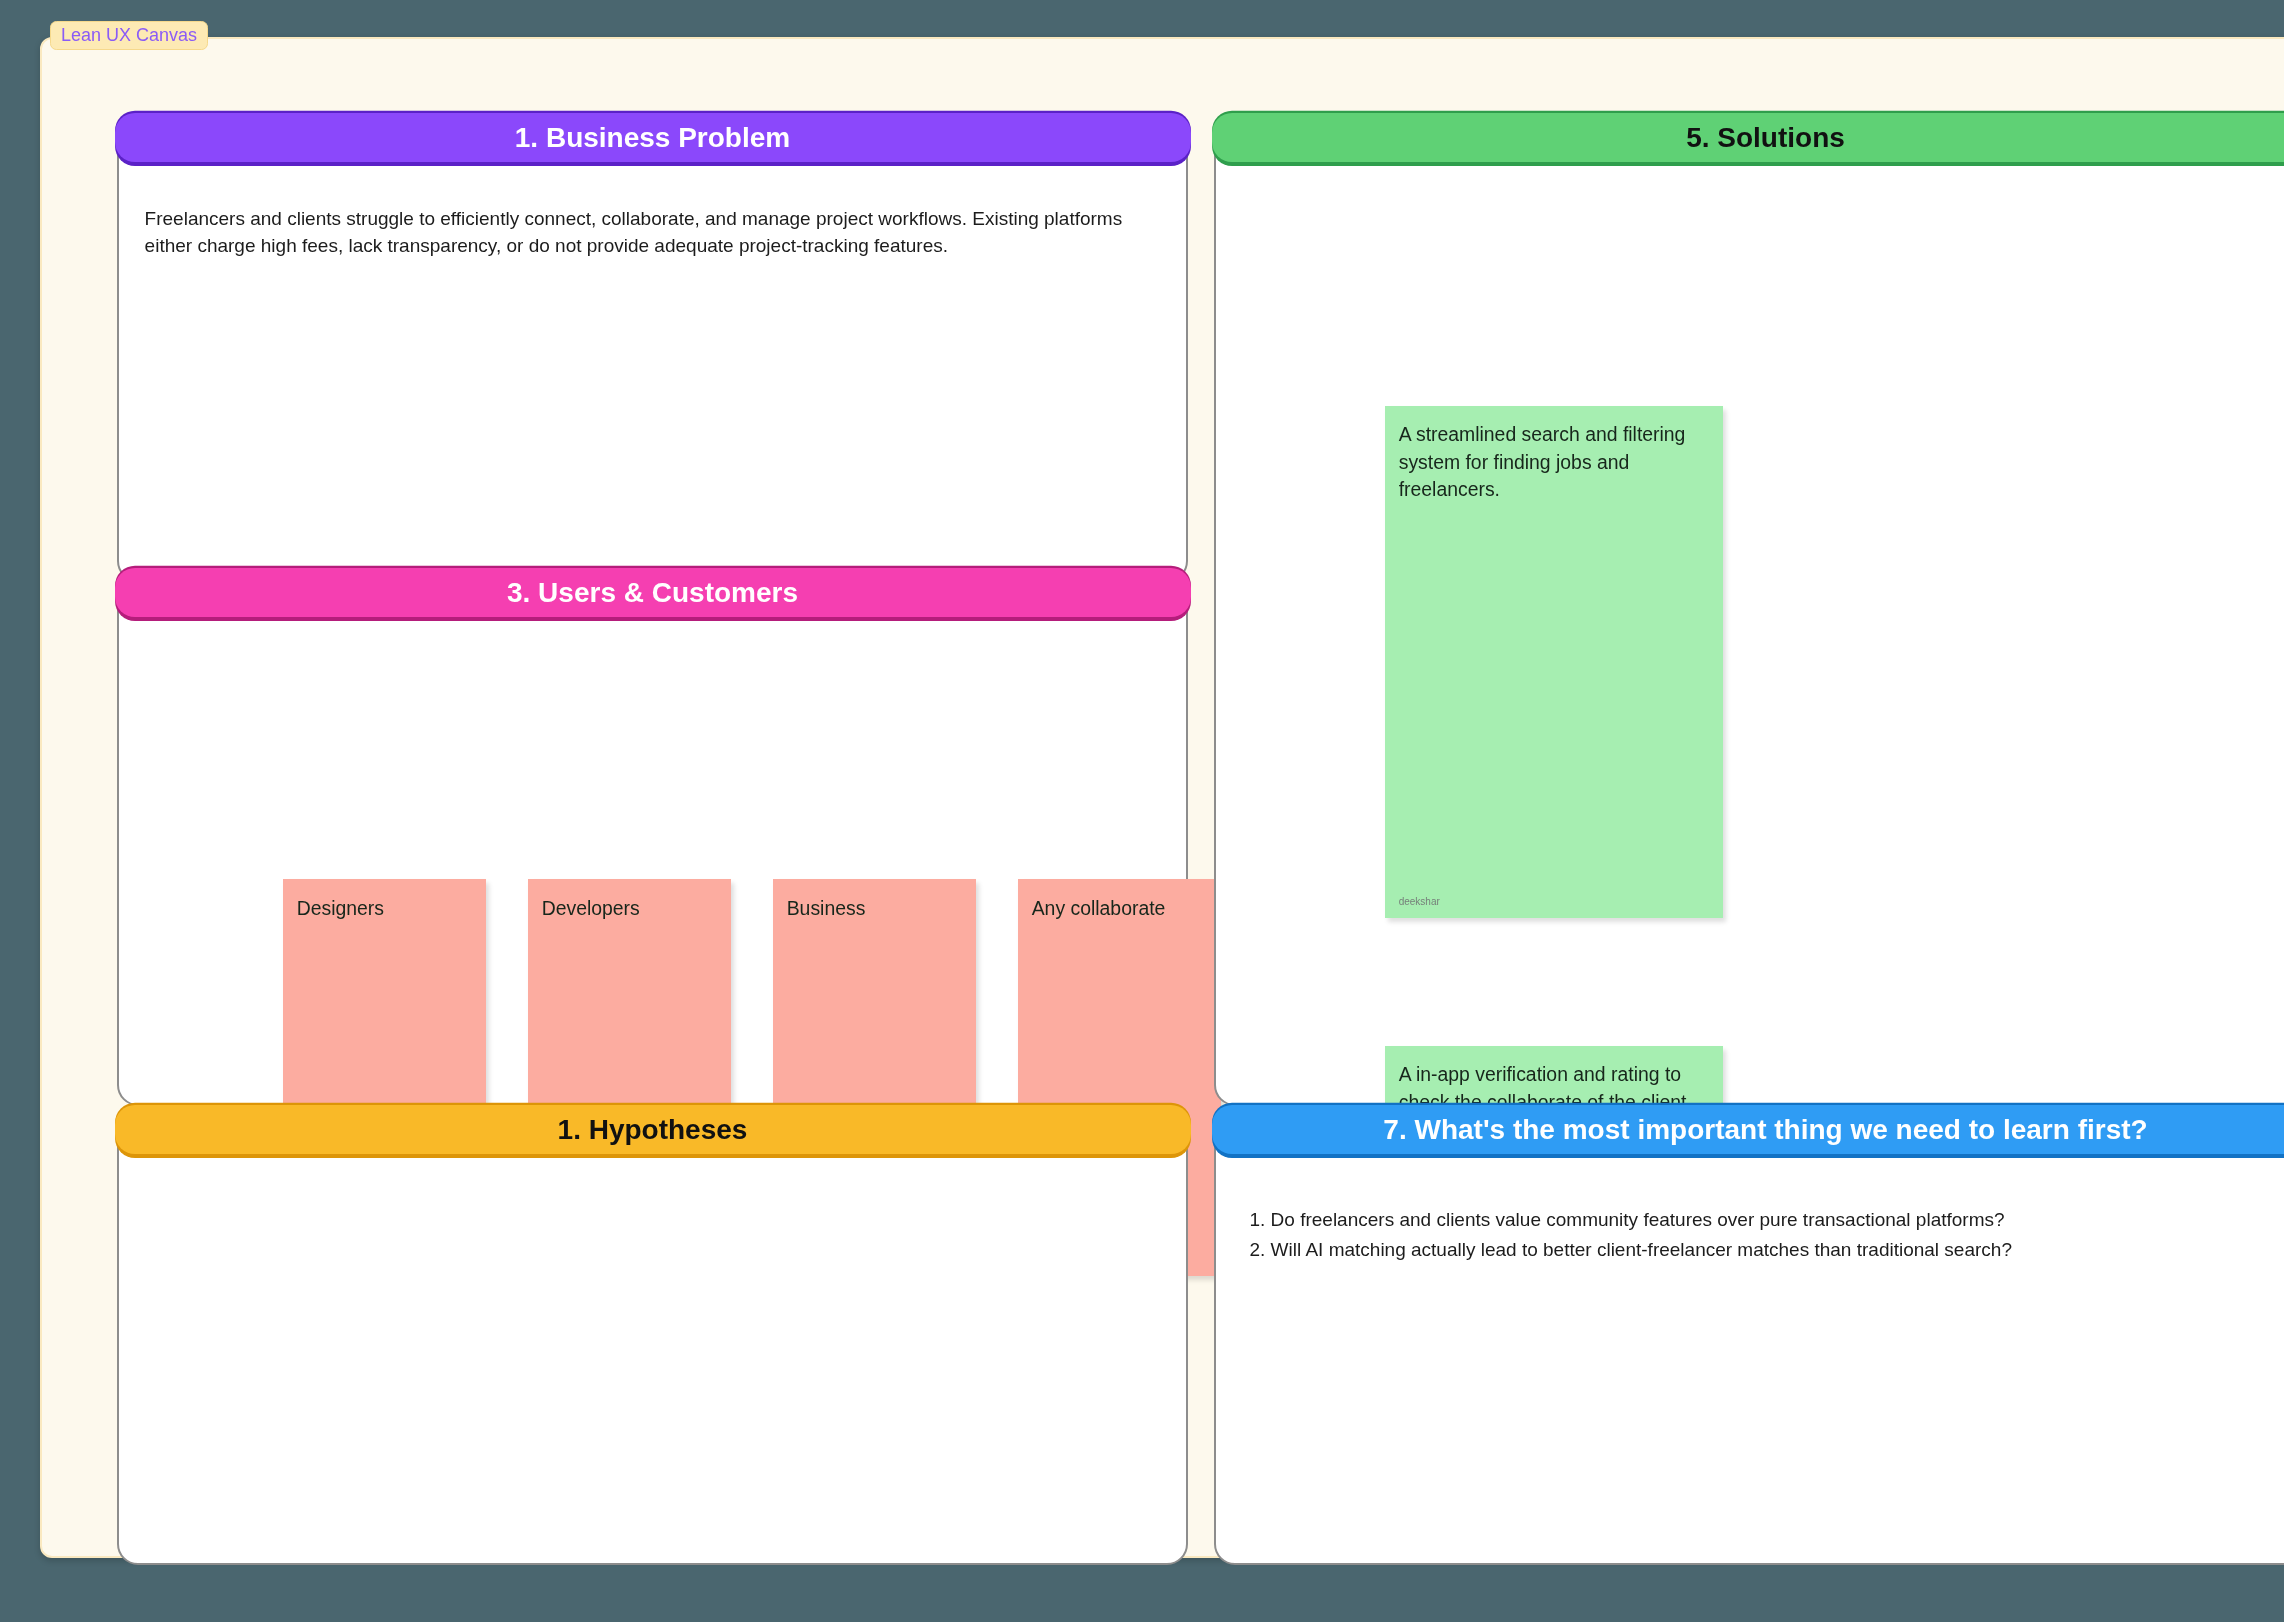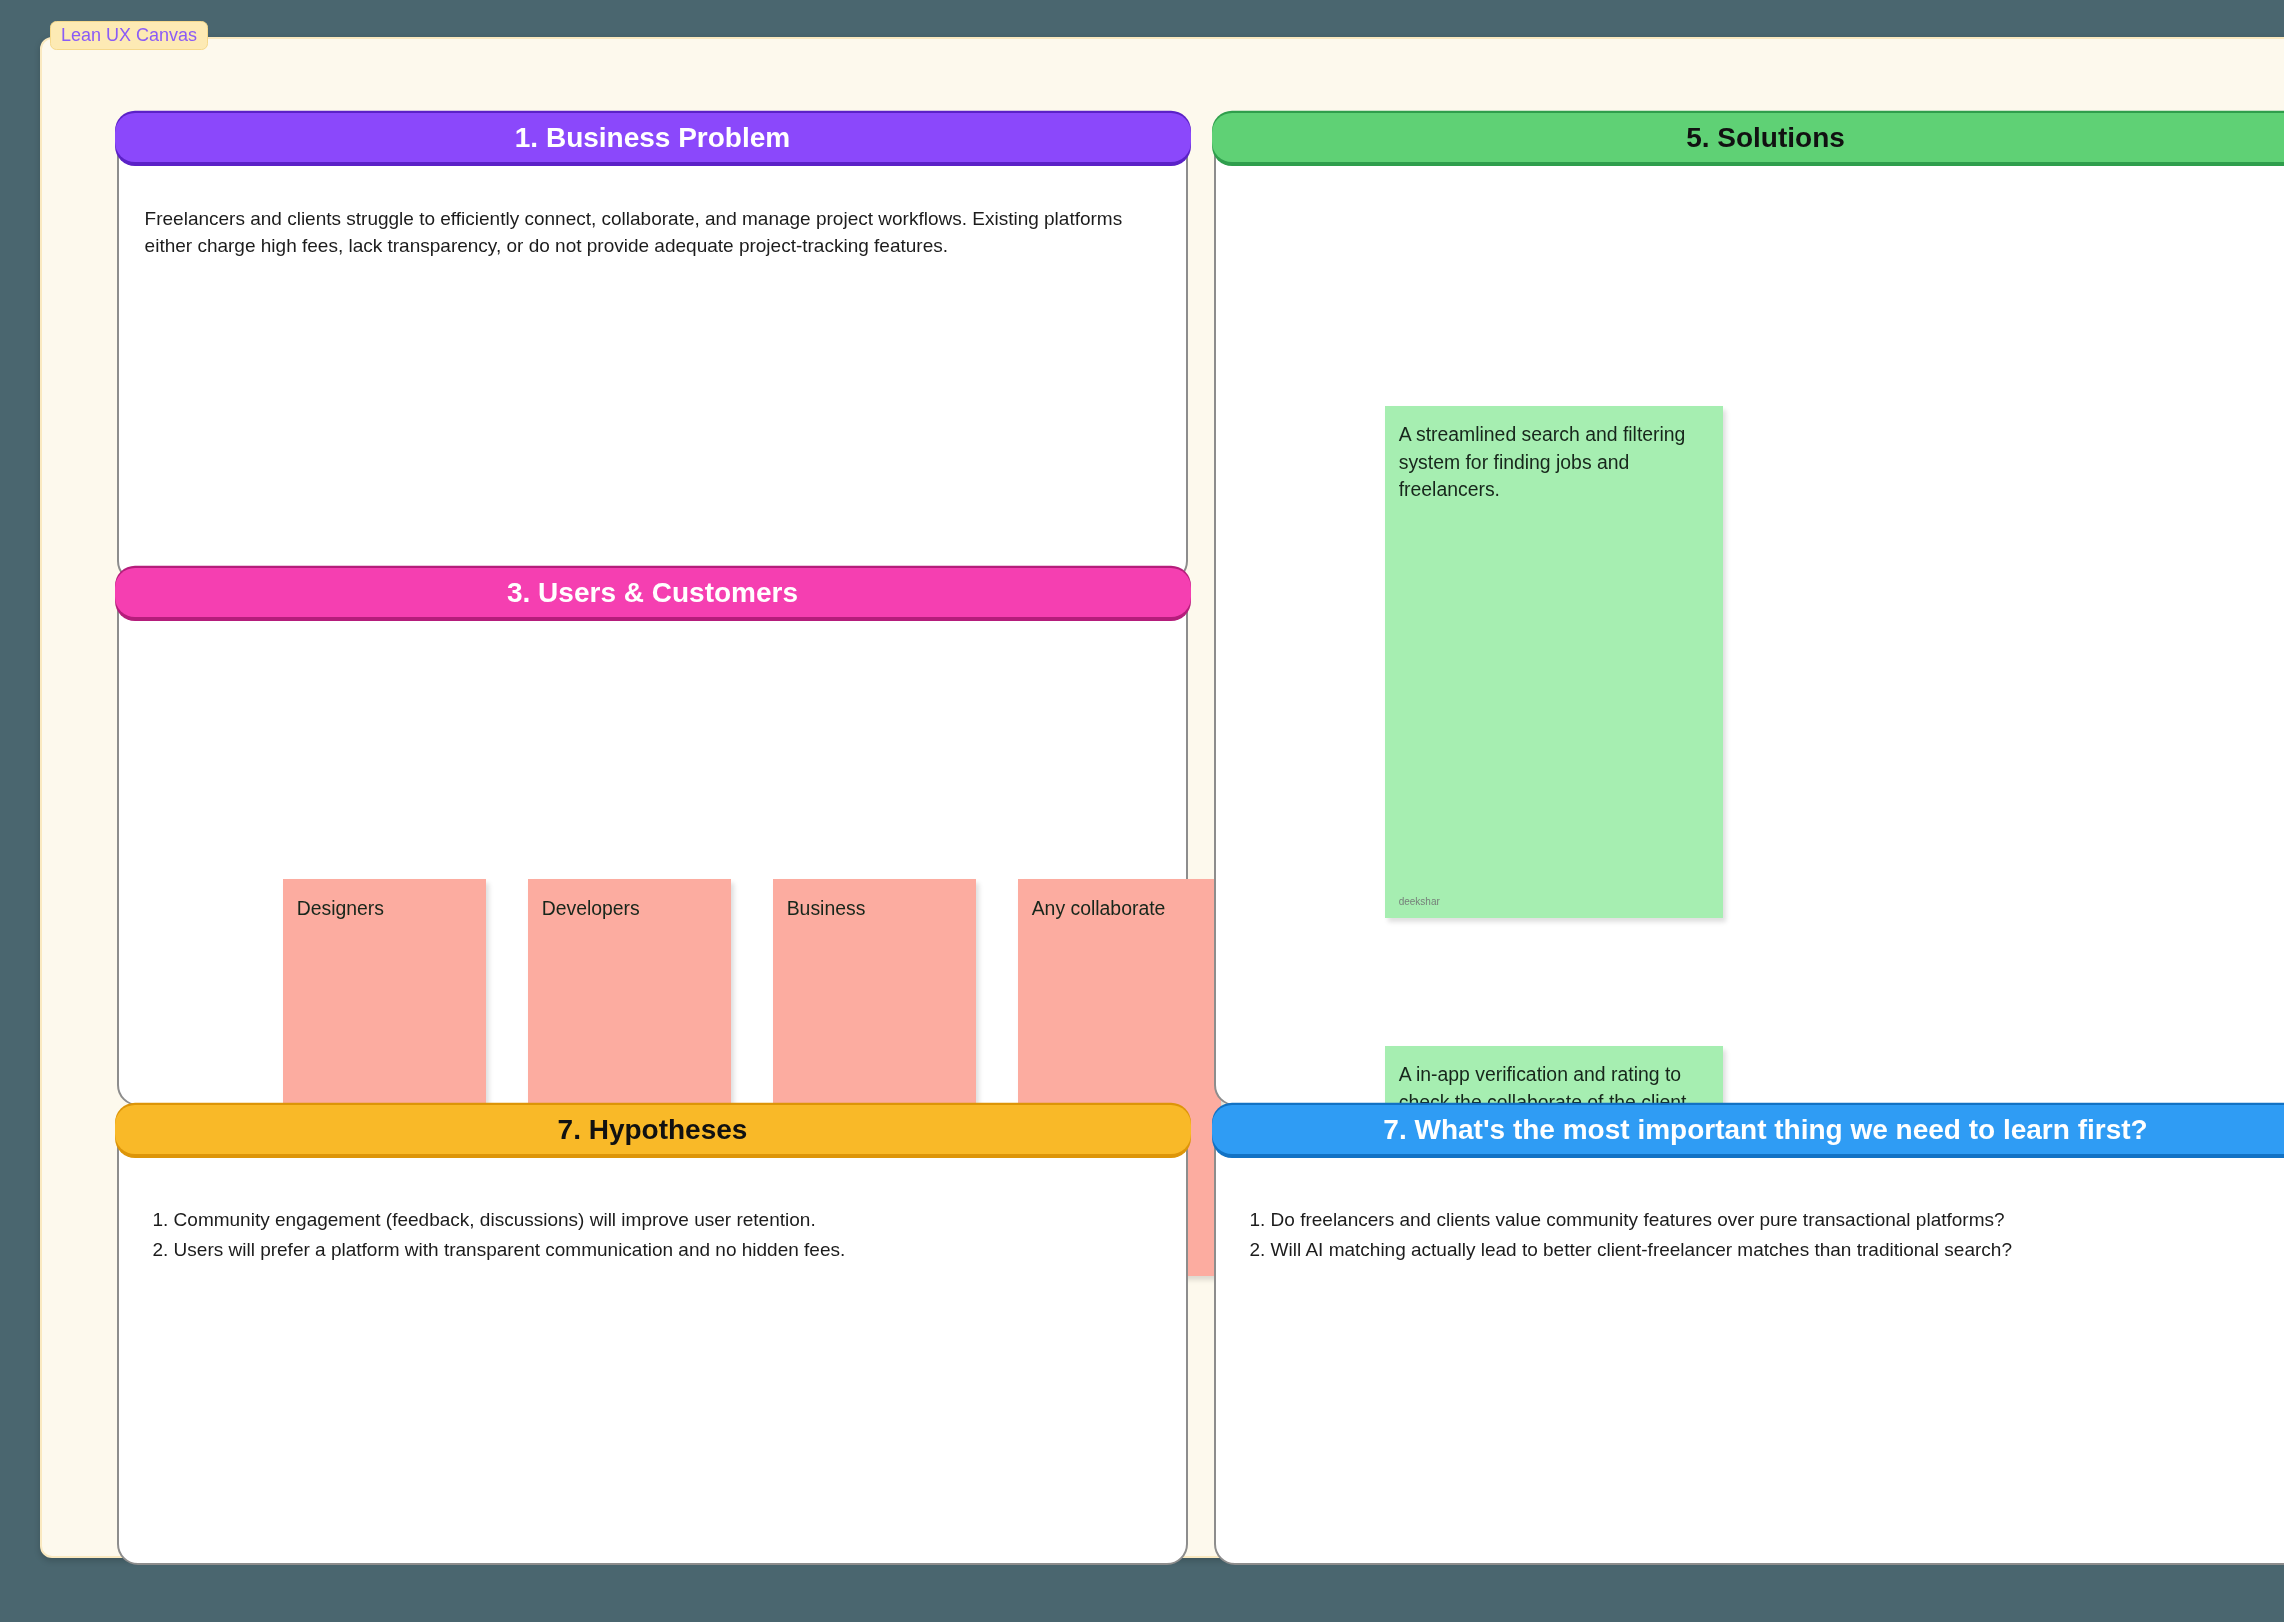--- a/index.html
+++ b/index.html
@@ -178,27 +178,21 @@
           <div class="note-author" style="font-size: 10px;">deekshar</div>
         </div>
         <div class="note salmon" id="note-any" style="left: 899px; top: 301px; width: 203px; height: 397px; font-size: 19.4px; padding: 15.5px 13.7px 11px;">
           <div class="note-text">Any collaborate</div>
           <div class="note-author" style="font-size: 10px;">deekshar</div>
         </div>
       </div>
     </section>
 
     <section class="panel" id="panel-6">
-      <div class="panel-header" style="background: rgb(249, 185, 40); color: rgb(17, 17, 17); border-color: rgb(221, 149, 8); box-shadow: rgb(221, 149, 8) 0px 4.1px 0px, rgb(221, 149, 8) 0px -2.3px 0px;">7.  Hypotheses</div>
-      <div class="panel-body">
-        <ol>
-          <li>Community engagement (feedback, discussions) will improve user retention.</li>
-          <li>Users will prefer a platform with transparent communication and no hidden fees.</li>
-        </ol>
-      </div>
+      <div class="panel-header" style="background: rgb(249, 185, 40); color: rgb(17, 17, 17); border-color: rgb(221, 149, 8); box-shadow: rgb(221, 149, 8) 0px 4.1px 0px, rgb(221, 149, 8) 0px -2.3px 0px;">1.  Hypotheses</div>
     </section>
 
     <section class="panel" id="panel-5">
       <div class="panel-header" style="background: rgb(95, 209, 117); color: rgb(17, 17, 17); border-color: rgb(47, 158, 76); box-shadow: rgb(47, 158, 76) 0px 4.1px 0px, rgb(47, 158, 76) 0px -2.3px 0px;">5.  Solutions</div>
       <div class="sol-notes-wrap">
         <div class="note green" id="note-sol-1" style="left: 169px; top: 283px; width: 338px; height: 512px; font-size: 19.4px; padding: 15.5px 13.7px 11px;">
           <div class="note-text">A streamlined search and filtering system for finding jobs and freelancers.</div>
           <div class="note-author" style="font-size: 10px;">deekshar</div>
         </div>
 

